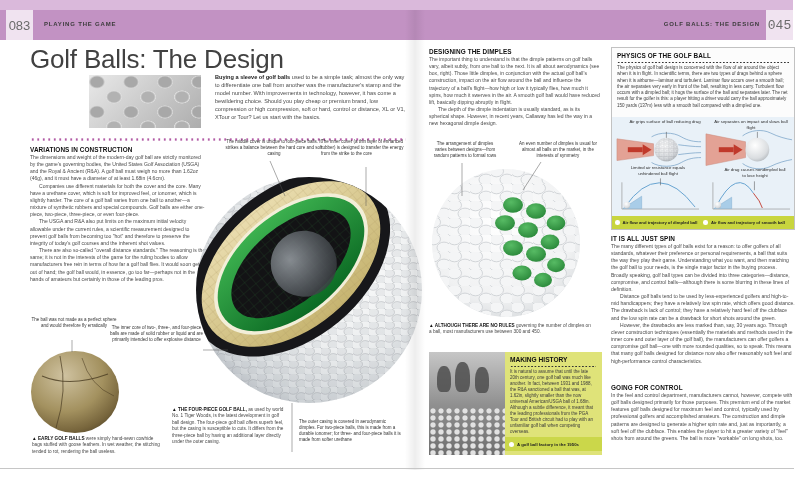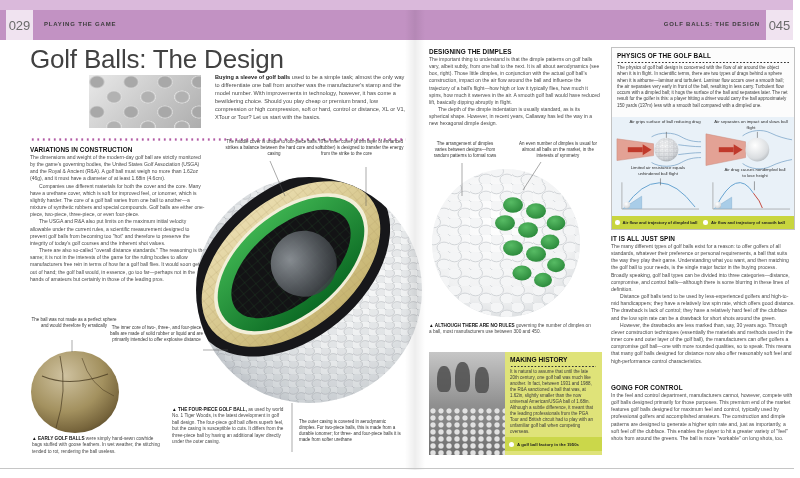--- a/index.html
+++ b/index.html
@@ -52,24 +52,24 @@
   .ph-ann{font-size:4.3px;line-height:1.3;color:#2e2e2e;text-align:center;}
   svg{display:block;}
 </style>
 </head>
 <body>
 
 <div class="spread">
 
   <div class="abs hdr-strip"></div>
   <div class="abs hdr-band"></div>
-  <div class="abs numbox" style="left:6px;">029</div>
+  <div class="abs numbox" style="left:6px;">083</div>
   <div class="abs hdr-label" style="left:44px;">PLAYING THE GAME</div>
   <div class="abs hdr-label" style="left:600px;width:160px;text-align:right;">GOLF BALLS: THE DESIGN</div>
-  <div class="abs numbox" style="left:766px;">045</div>
+  <div class="abs numbox" style="left:766px;font-family:Liberation Mono, monospace;">045</div>
 
   <div class="abs page-title" style="left:30px;top:44px;">Golf Balls: The Design</div>
 
   <div class="abs photo-intro" style="left:89px;top:75px;width:112px;height:53px;"></div>
 
   <div class="abs intro" style="left:215px;top:74px;width:191px;"><b>Buying a sleeve of golf balls</b><span> used to be a simple task; almost the only way to differentiate one ball from another was the manufacturer's stamp and the model number. With improvements in technology, however, it has come a bewildering choice. Should you play cheap or premium brand, low compression or high compression, soft or hard, control or distance, XL or V1, XTour or Tour? Let us start with the basics.</span></div>
 
   <div class="abs dotline-purple" style="left:30px;top:138px;width:376px;"></div>
 
   <div class="abs sec-h" style="left:30px;top:146px;">VARIATIONS IN CONSTRUCTION</div>

